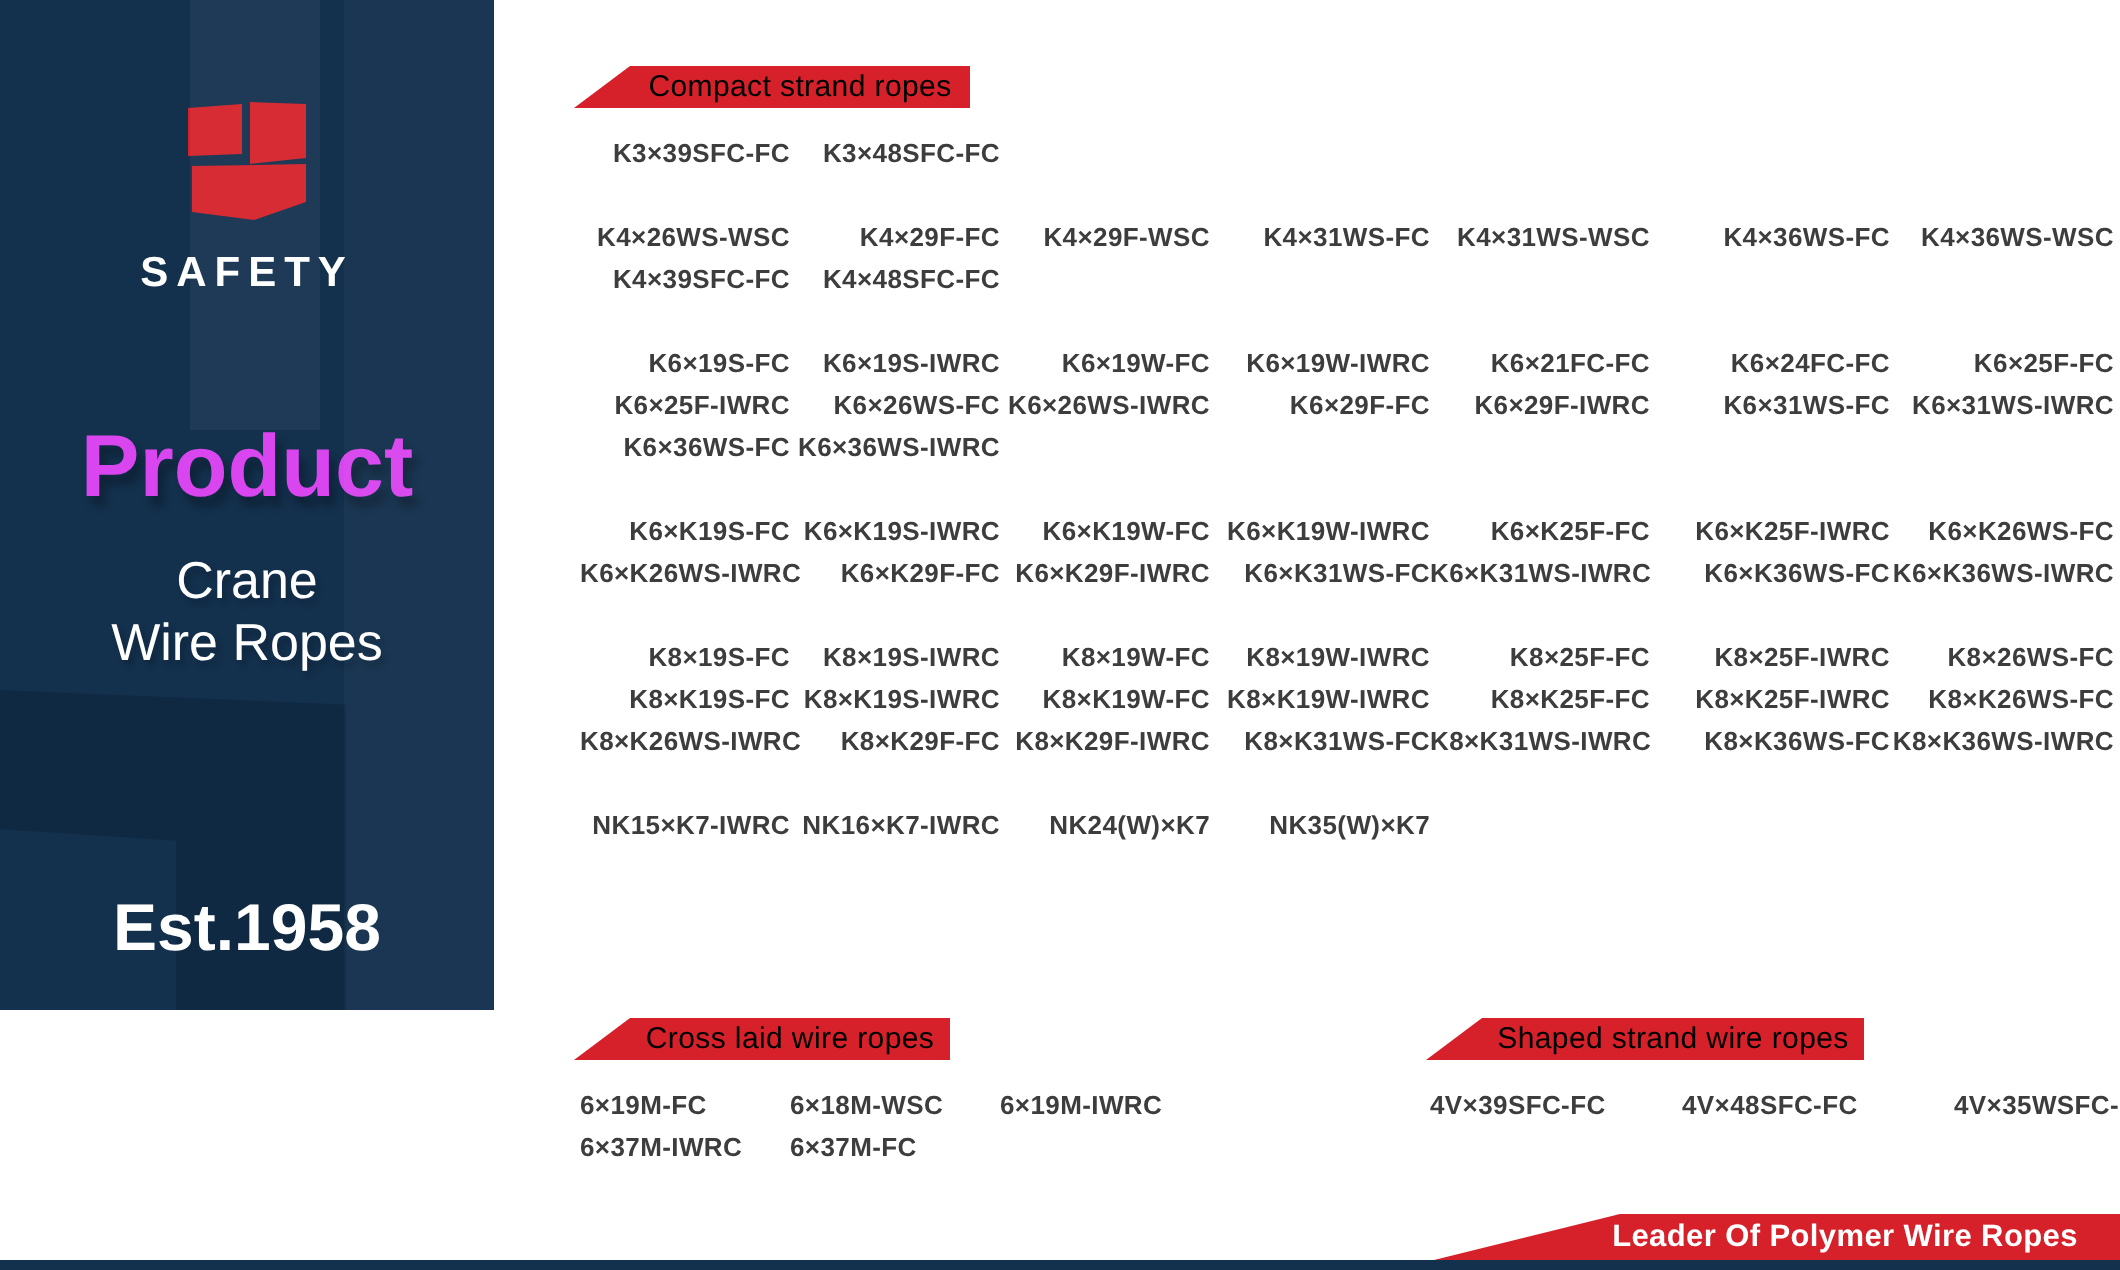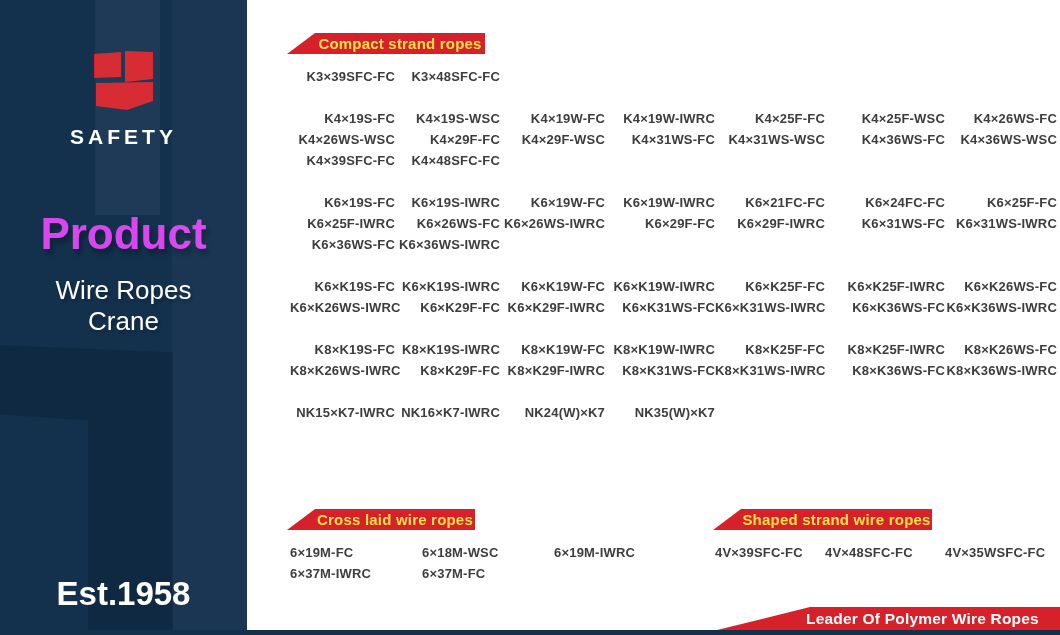--- a/index.html
+++ b/index.html
@@ -1,50 +1,50 @@
 <!DOCTYPE html>
 <html><head>
 <meta charset="utf-8">
 <style>
   html,body{margin:0;padding:0;background:#e8e8e8;}
   .page{position:relative;width:1060px;height:635px;background:#ffffff;overflow:hidden;
         font-family:"Liberation Sans",sans-serif;}
 
   
-  .sidebar{position:absolute;left:0;top:0;width:247px;height:635px;background:#13304d;overflow:hidden;}
+  .sidebar{position:absolute;left:0;top:0;width:247px;height:505px;background:#13304d;overflow:hidden;}
   .deco-band{position:absolute;left:95px;top:0;width:65px;height:215px;background:rgba(255,255,255,.05);}
   .deco-right{position:absolute;left:172px;top:0;width:75px;height:635px;background:rgba(255,255,255,.03);}
   .deco-dark{position:absolute;left:0;top:345px;width:173px;height:290px;background:rgba(0,0,0,.13);
              clip-path:polygon(0 0,100% 2.5%,100% 100%,50.9% 100%,50.9% 26%,0 24%);}
   .logo{display:block;margin:51px auto 0;}
   .brand{text-align:center;color:#fff;font-size:21px;font-weight:800;letter-spacing:4px;margin-top:13px;}
   .product-title{text-align:center;color:#d946ef;font-size:44px;font-weight:800;margin-top:60px;
                  text-shadow:3px 5px 4px rgba(0,0,0,.28);}
   .subtitle{text-align:center;color:#fff;font-size:26px;font-weight:500;line-height:1.2;margin-top:16px;
             text-shadow:2px 3px 3px rgba(0,0,0,.2);}
   .est{position:absolute;left:0;right:0;bottom:22px;text-align:center;color:#fff;font-size:33px;font-weight:700;}
 
   
   .sec{position:absolute;}
-  .banner{height:21px;background:#d6212a;color:#fde047;font-weight:700;font-size:15px;line-height:21px;
+  .banner{height:21px;background:#d6212a;color:#000000;font-weight:400;font-size:15px;line-height:21px;
           text-align:center;letter-spacing:.2px;box-sizing:border-box;padding-left:28px;
           clip-path:polygon(0 100%,28px 0,100% 0,100% 100%);}
   .sec-compact{left:287px;top:33px;width:770px;}
   .sec-compact .banner{width:198px;}
   .sec-cross{left:287px;top:509px;width:420px;}
   .sec-cross .banner{width:188px;}
   .sec-shaped{left:713px;top:509px;width:347px;}
   .sec-shaped .banner{width:219px;}
   .codes{margin-top:12px;padding-left:3px;}
   .sec-shaped .codes{padding-left:2px;}
   .code-group{margin-bottom:21px;}
   .code-row{display:grid;height:21px;align-items:center;}
   .sec-compact .code-row{grid-template-columns:105px 105px 105px 110px 110px 120px auto;text-align:right;}
-  .sec-cross .code-row{grid-template-columns:105px 105px auto;gap:27px;}
-  .sec-shaped .code-row{grid-template-columns:110px 120px auto;}
+  .sec-cross .code-row{grid-template-columns:105px 105px auto;}
+  .sec-shaped .code-row{grid-template-columns:110px 120px auto;gap:16px;}
   .code{font-size:13px;font-weight:700;color:#3d3d3d;letter-spacing:.2px;white-space:nowrap;}
 
   
   .footer-banner{position:absolute;top:607px;right:0;width:347px;height:24px;background:#d6212a;
                  color:#fff;font-size:15.5px;font-weight:700;line-height:24px;text-align:center;
                  box-sizing:border-box;padding-left:92px;padding-right:20px;letter-spacing:.2px;
                  clip-path:polygon(0 100%,97px 0,100% 0,100% 100%);}
   .bottom-strip{position:absolute;left:0;bottom:0;width:1060px;height:5px;background:#13304d;}
 </style>
 </head>
@@ -58,45 +58,36 @@
     <div class="deco-dark"></div>
 
     <svg class="logo" width="60" height="61" viewBox="0 0 60 61">
       <path d="M0 3 L27 1 L27 26 L0 27 Z" fill="#d6212a"></path>
       <path d="M31 0 L59 1 L59 28 L31 31 Z" fill="#d6212a"></path>
       <path d="M2 32 L59 31 L59 50 L33 59 L2 55 Z" fill="#d6212a"></path>
     </svg>
     <div class="brand">SAFETY</div>
     <div class="product-title">Product</div>
     <div class="subtitle">
+      <div>Crane</div>
       <div>Wire Ropes</div>
-      <div>Crane</div>
     </div>
     <div class="est">Est.1958</div>
   </aside>
 
   <section class="sec sec-compact">
     <div class="banner">Compact strand ropes</div>
     <div class="codes">
         <div class="code-group">
           <div class="code-row">
             <span class="code">K3×39SFC-FC</span>
             <span class="code">K3×48SFC-FC</span>
           </div>
         </div>
         <div class="code-group">
-          <div class="code-row">
-            <span class="code">K4×19S-FC</span>
-            <span class="code">K4×19S-WSC</span>
-            <span class="code">K4×19W-FC</span>
-            <span class="code">K4×19W-IWRC</span>
-            <span class="code">K4×25F-FC</span>
-            <span class="code">K4×25F-WSC</span>
-            <span class="code">K4×26WS-FC</span>
-          </div>
           <div class="code-row">
             <span class="code">K4×26WS-WSC</span>
             <span class="code">K4×29F-FC</span>
             <span class="code">K4×29F-WSC</span>
             <span class="code">K4×31WS-FC</span>
             <span class="code">K4×31WS-WSC</span>
             <span class="code">K4×36WS-FC</span>
             <span class="code">K4×36WS-WSC</span>
           </div>
           <div class="code-row">
@@ -143,20 +134,29 @@
             <span class="code">K6×K29F-FC</span>
             <span class="code">K6×K29F-IWRC</span>
             <span class="code">K6×K31WS-FC</span>
             <span class="code">K6×K31WS-IWRC</span>
             <span class="code">K6×K36WS-FC</span>
             <span class="code">K6×K36WS-IWRC</span>
           </div>
         </div>
         <div class="code-group">
           <div class="code-row">
+            <span class="code">K8×19S-FC</span>
+            <span class="code">K8×19S-IWRC</span>
+            <span class="code">K8×19W-FC</span>
+            <span class="code">K8×19W-IWRC</span>
+            <span class="code">K8×25F-FC</span>
+            <span class="code">K8×25F-IWRC</span>
+            <span class="code">K8×26WS-FC</span>
+          </div>
+          <div class="code-row">
             <span class="code">K8×K19S-FC</span>
             <span class="code">K8×K19S-IWRC</span>
             <span class="code">K8×K19W-FC</span>
             <span class="code">K8×K19W-IWRC</span>
             <span class="code">K8×K25F-FC</span>
             <span class="code">K8×K25F-IWRC</span>
             <span class="code">K8×K26WS-FC</span>
           </div>
           <div class="code-row">
             <span class="code">K8×K26WS-IWRC</span>

